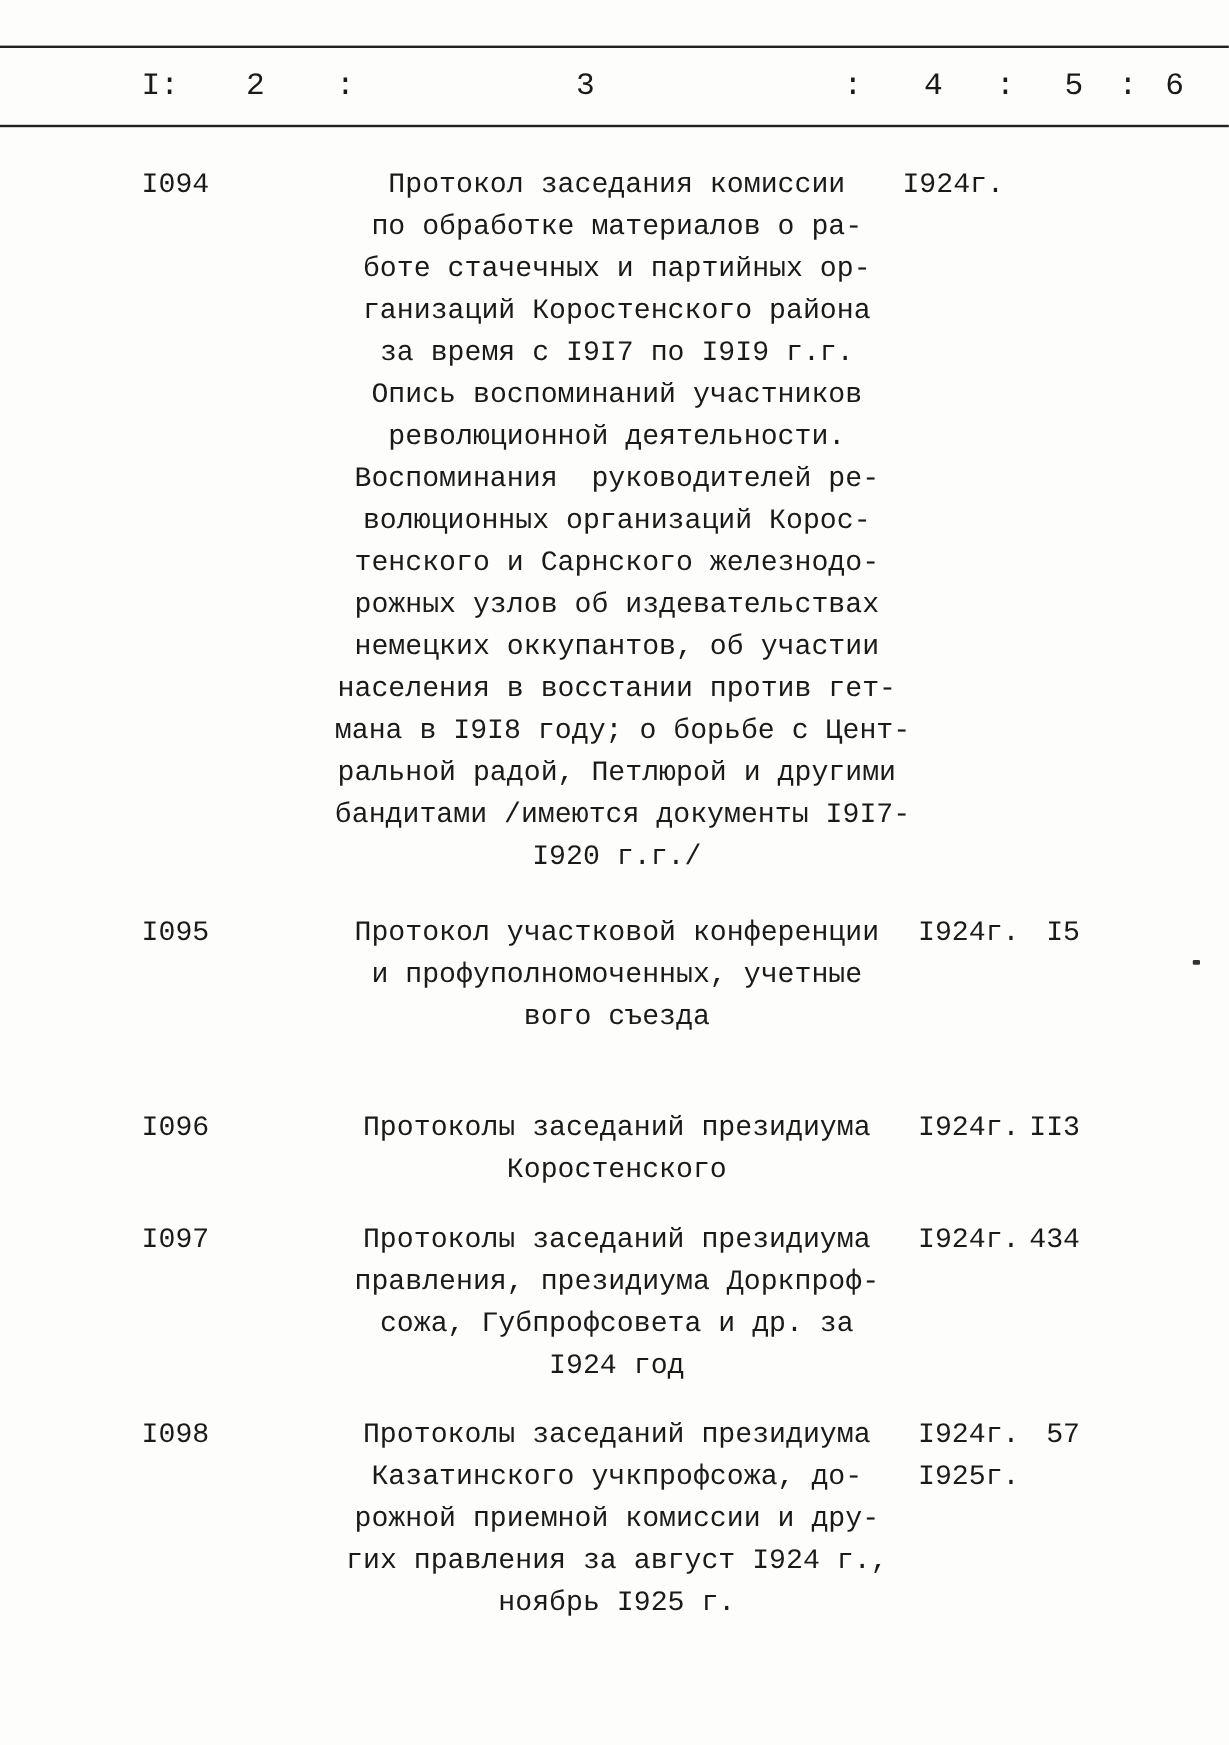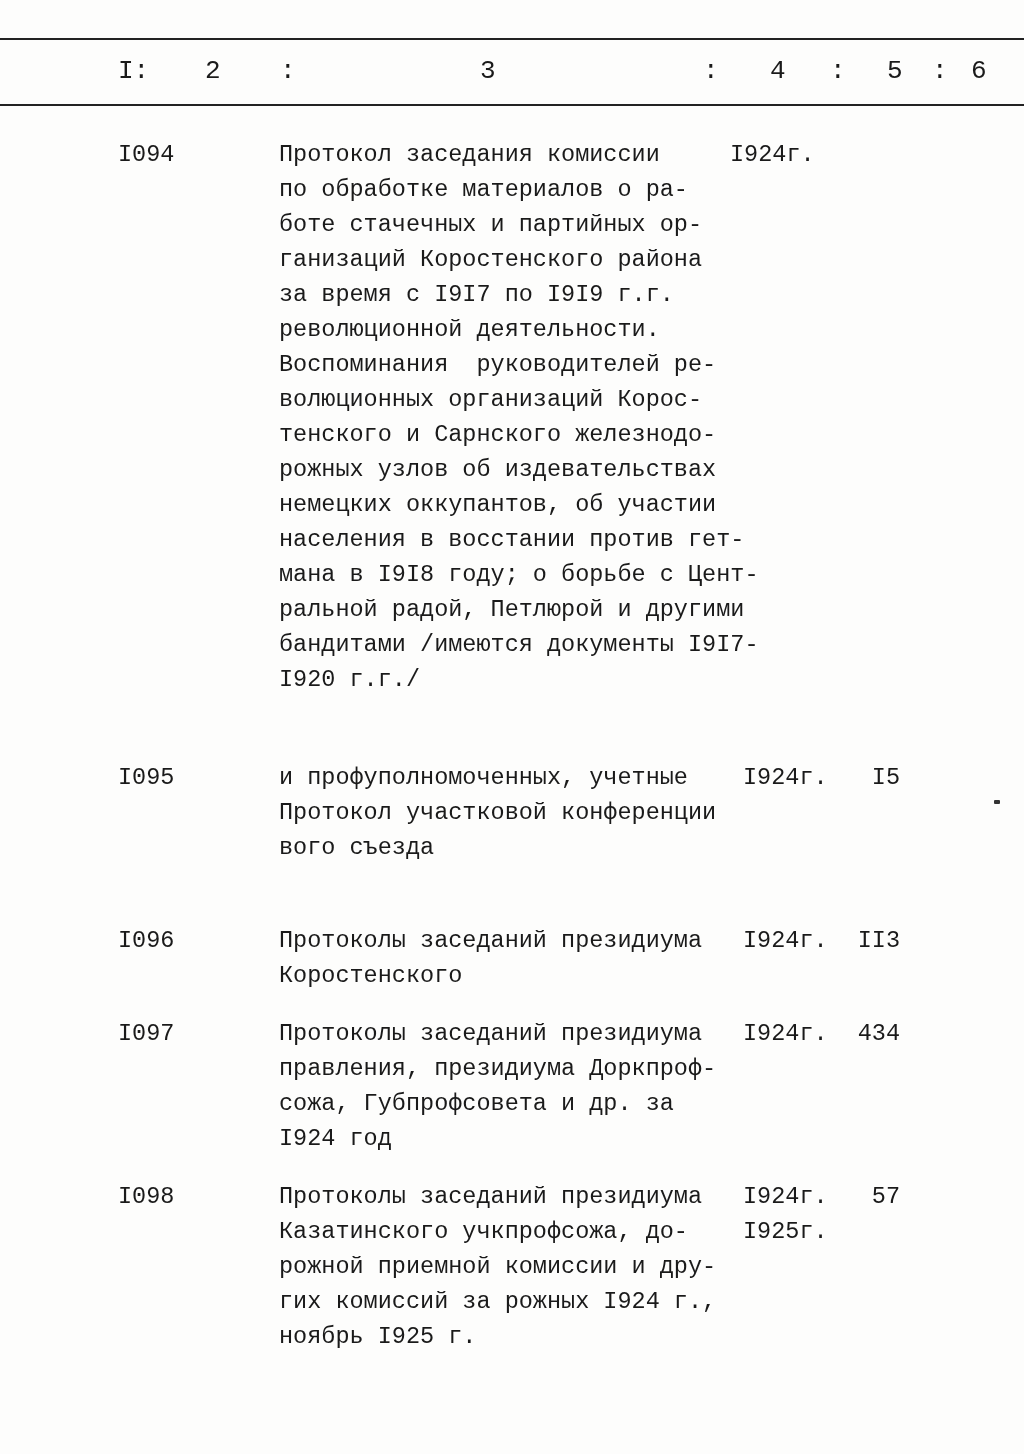--- a/index.html
+++ b/index.html
@@ -66,30 +66,31 @@
       position: absolute;
       left: 118px;
       top: 0;
       text-align: right;
     }
     .entry .desc {
       position: absolute;
       left: 279px;
       top: 0;
       width: 470px;
+      text-align: center;
     }
     .entry .desc div {
       white-space: pre;
     }
     .entry .dates {
       position: absolute;
       left: 730px;
       top: 0;
     }
-    .entry .dates div { white-space: pre; }
+    .entry .dates div { white-space: pre; margin-left: 22px; }
     .entry .sheets {
       position: absolute;
       right: 124px;
       top: 0;
       text-align: left;
     }
 
     .e1094 { top: 137px; }
     .e1094 .dates { left: 730px; }
     .e1095 { top: 760px; }
@@ -132,20 +133,21 @@
   <div class="rule bottom"></div>
 
   <div class="entry e1094">
     <div class="num">I094</div>
     <div class="desc">
       <div>Протокол заседания комиссии</div>
       <div>по обработке материалов о ра-</div>
       <div>боте стачечных и партийных ор-</div>
       <div>ганизаций Коростенского района</div>
       <div>за время с I9I7 по I9I9 г.г.</div>
+      <div>Опись воспоминаний участников</div>
       <div>революционной деятельности.</div>
       <div>Воспоминания  руководителей ре-</div>
       <div>волюционных организаций Корос-</div>
       <div>тенского и Сарнского железнодо-</div>
       <div>рожных узлов об издевательствах</div>
       <div>немецких оккупантов, об участии</div>
       <div>населения в восстании против гет-</div>
       <div>мана в I9I8 году; о борьбе с Цент-</div>
       <div>ральной радой, Петлюрой и другими</div>
       <div>бандитами /имеются документы I9I7-</div>
@@ -153,22 +155,22 @@
     </div>
     <div class="dates">
       <div>I924г.</div>
     </div>
     <div class="sheets"></div>
   </div>
 
   <div class="entry e1095">
     <div class="num">I095</div>
     <div class="desc">
+      <div>Протокол участковой конференции</div>
       <div>и профуполномоченных, учетные</div>
-      <div>Протокол участковой конференции</div>
       <div>вого съезда</div>
     </div>
     <div class="dates">
       <div>I924г.</div>
     </div>
     <div class="sheets">I5</div>
   </div>
 
   <div class="entry e1096">
     <div class="num">I096</div>
@@ -195,21 +197,21 @@
     </div>
     <div class="sheets">434</div>
   </div>
 
   <div class="entry e1098">
     <div class="num">I098</div>
     <div class="desc">
       <div>Протоколы заседаний президиума</div>
       <div>Казатинского учкпрофсожа, до-</div>
       <div>рожной приемной комиссии и дру-</div>
-      <div>гих комиссий за рожных I924 г.,</div>
+      <div>гих правления за август I924 г.,</div>
       <div>ноябрь I925 г.</div>
     </div>
     <div class="dates">
       <div>I924г.</div>
       <div>I925г.</div>
     </div>
     <div class="sheets">57</div>
   </div>
 
   <div class="speck" style="left:994px; top:800px;"></div>

